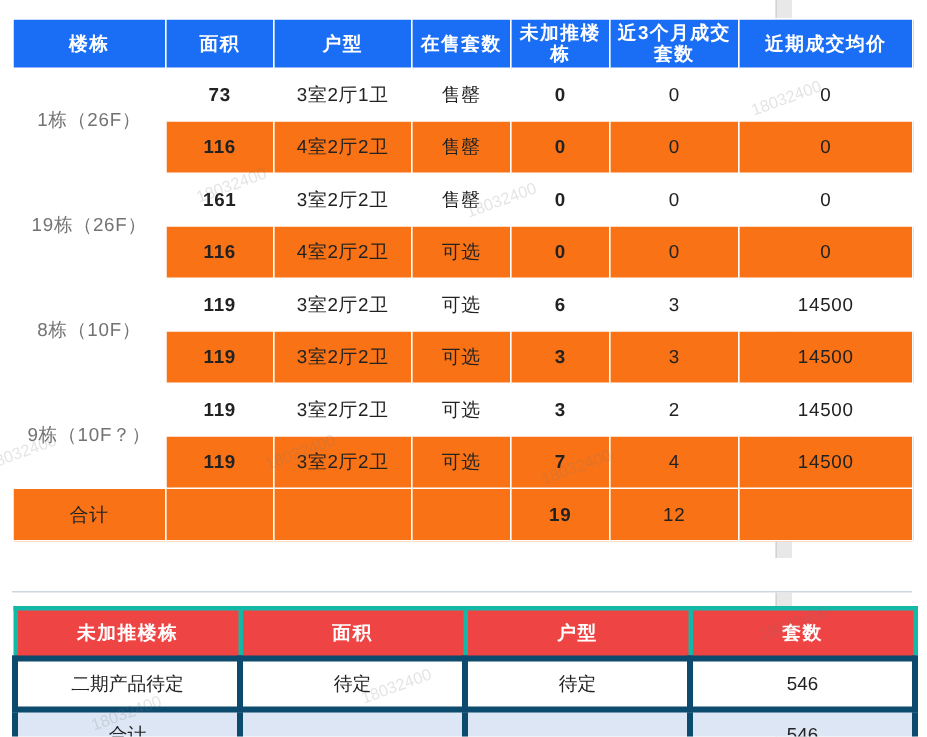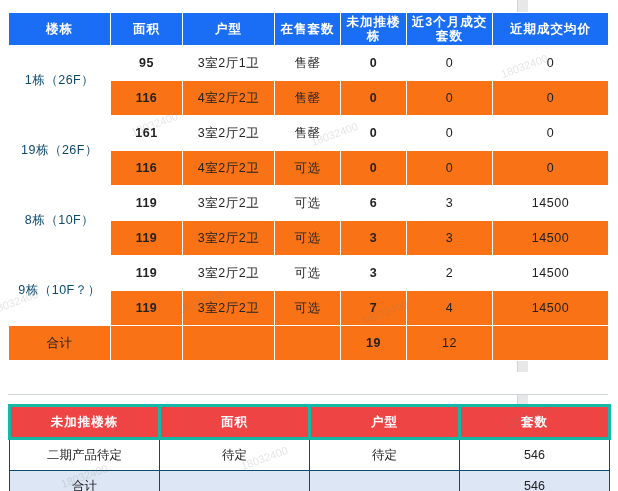--- a/index.html
+++ b/index.html
@@ -78,21 +78,21 @@
     text-align: center;
     font-size: 12.5px;
     color: #222;
     background: #ffffff;
     letter-spacing: 0.5px;
   }
   .tbl-main tr.alt td { background: #f97316; }
   .tbl-main td.building {
     background: #ffffff;
     font-size: 12.5px;
-    color: #0c4a6e;
+    color: #737373;
     text-align: center;
   }
   .num-red { color: #cc0000; font-weight: bold; }
   .num-blue { color: #1a4fd6; }
   .num-blue-b { color: #1a4fd6; font-weight: normal; }
   .sold-out { color: #cc0000; font-weight: normal; letter-spacing: 0; }
 
   
   .divider {
     position: absolute;
@@ -118,21 +118,21 @@
     color: #ffffff;
     font-size: 12.5px;
     font-weight: bold;
     height: 28px;
     border: 3px solid #14b8a6;
     text-align: center;
     letter-spacing: 1px;
   }
   .tbl-sec td {
     height: 28px;
-    border: 1px solid #0c4a6e;
+    border: 4px solid #0c4a6e;
     text-align: center;
     font-size: 12.5px;
     color: #222;
     background: #ffffff;
   }
   .tbl-sec tr.alt td { background: #dce6f4; }
 </style>
 </head>
 <body>
 
@@ -157,21 +157,21 @@
         <th>户型</th>
         <th><span>在售套数</span></th>
         <th><span>未加推楼栋</span></th>
         <th><span>近3个月成交套数</span></th>
         <th>近期成交均价</th>
       </tr>
     </thead>
     <tbody>
       <tr>
         <td class="building" rowspan="2">1栋（26F）</td>
-        <td class="num-red">95</td>
+        <td class="num-red">73</td>
         <td>3室2厅1卫</td>
         <td class="sold-out">售罄</td>
         <td class="num-red">0</td>
         <td class="num-blue">0</td>
         <td class="num-blue">0</td>
       </tr>
       <tr class="alt">
         <td class="num-red">116</td>
         <td>4室2厅2卫</td>
         <td class="sold-out">售罄</td>

